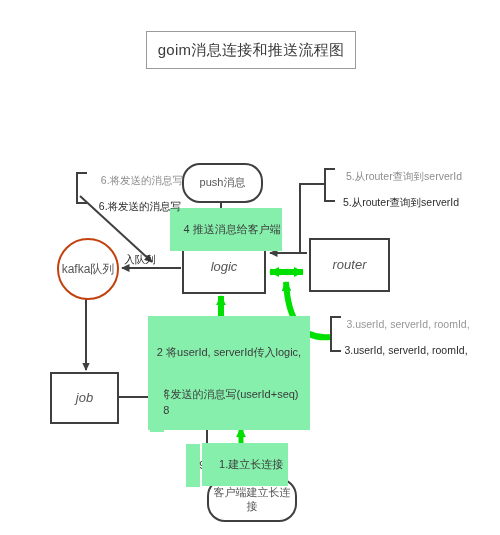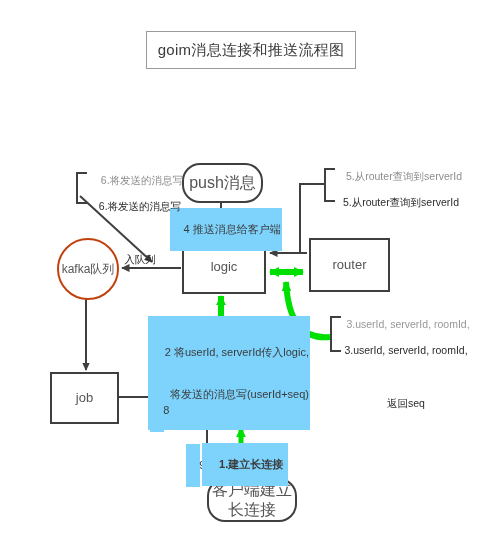--- a/index.html
+++ b/index.html
@@ -7,48 +7,48 @@
        font-family:"Liberation Sans","DejaVu Sans",sans-serif;color:#555;}
   .canvas{position:absolute;inset:0;padding-left:12px;}
   svg.wires{position:absolute;left:0;top:0;width:500px;height:535px;}
 
   .title-box{position:absolute;left:146px;top:31px;width:208px;height:36px;
     border:1px solid #9a9a9a;background:#fff;display:flex;align-items:center;
     justify-content:center;font-size:15px;color:#3b3b3b;letter-spacing:.3px;}
 
   .node{position:absolute;background:#fff;display:flex;align-items:center;
         justify-content:center;text-align:center;line-height:1.25;color:#555;}
-  .node.rect{border:2px solid #3f3f3f;font-size:13px;}
-  .node.round{border:2px solid #3f3f3f;border-radius:18px;font-size:16px;text-align:center;}
+  .node.rect{border:2px solid #3f3f3f;font-size:13px;font-style:italic;}
+  .node.round{border:2px solid #3f3f3f;border-radius:18px;font-size:11px;text-align:center;}
   .node.circle{border:2px solid #c2410c;border-radius:50%;font-size:12px;}
 
   #n-push{left:182px;top:163px;width:77px;height:36px;}
   #n-kafka{left:57px;top:238px;width:58px;height:58px;}
   #n-logic{left:182px;top:240px;width:80px;height:50px;}
   #n-router{left:309px;top:238px;width:77px;height:50px;}
   #n-job{left:50px;top:372px;width:65px;height:48px;}
   #n-comet{left:182px;top:372px;width:80px;height:50px;}
   #n-client{left:169px;top:478px;width:86px;height:40px;margin-left:38px;}
 
-  .lbl{position:absolute;background:#7dd3fc;color:#3b3b3b;font-size:11px;
+  .lbl{position:absolute;background:#86efac;color:#3b3b3b;font-size:11px;
        line-height:1.3;text-align:center;white-space:pre;padding:0 1px;}
 
   
   .ovl{position:absolute;text-align:center;font-size:10.5px;line-height:1.25;
        color:#2b2b2b;white-space:pre;}
   .ovl span{display:block;}
   .ovl .a{position:relative;}
   .ovl .b{position:absolute;left:0;right:0;top:0;}
 
   #l-4{left:170px;top:208px;width:110px;}
-  #l-2{left:148px;top:316px;width:160px;text-align:right;}
+  #l-2{left:148px;top:316px;width:160px;}
   #l-7{left:40px;top:321px;width:98px;}
   #l-8{left:150px;top:389px;width:12px;}
   #l-9{left:186px;top:444px;width:12px;}
-  #l-1{left:202px;top:443px;width:84px;font-weight:bold;}
+  #l-1{left:202px;top:443px;width:84px;}
   #l-6{left:92px;top:174px;width:96px;}
   #l-5{left:333px;top:170px;width:136px;}
   #l-3{left:343px;top:318px;width:126px;}
 
   .brk{position:absolute;border:2px solid #3f3f3f;border-right:none;}
   #brk-6{left:76px;top:172px;width:9px;height:28px;}
   #brk-5{left:324px;top:168px;width:9px;height:30px;}
   #brk-3{left:330px;top:316px;width:9px;height:32px;}
 </style>
 </head>
@@ -176,16 +176,15 @@
   <div class="brk" id="brk-5"></div>
   <div class="ovl" id="l-5">
     <span class="a">5.从router查询到serverId</span>
     <span class="b" style="opacity:.55;transform:translateX(3px)">5.从router查询到serverId</span>
   </div>
 
   <div class="brk" id="brk-3"></div>
   <div class="ovl" id="l-3">
     <span class="a">3.userId, serverId, roomId,</span>
     <span class="b" style="opacity:.5;transform:translateX(2px)">3.userId, serverId, roomId,</span>
-    <span>返回seq</span>
   </div>
 
 </div>
 
 </body></html>

